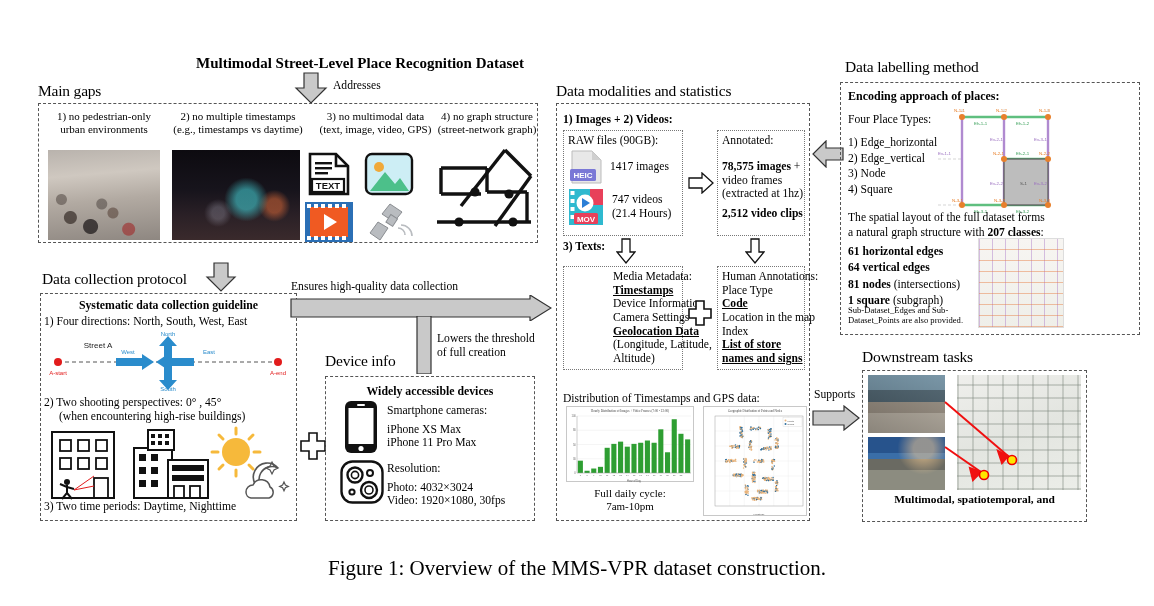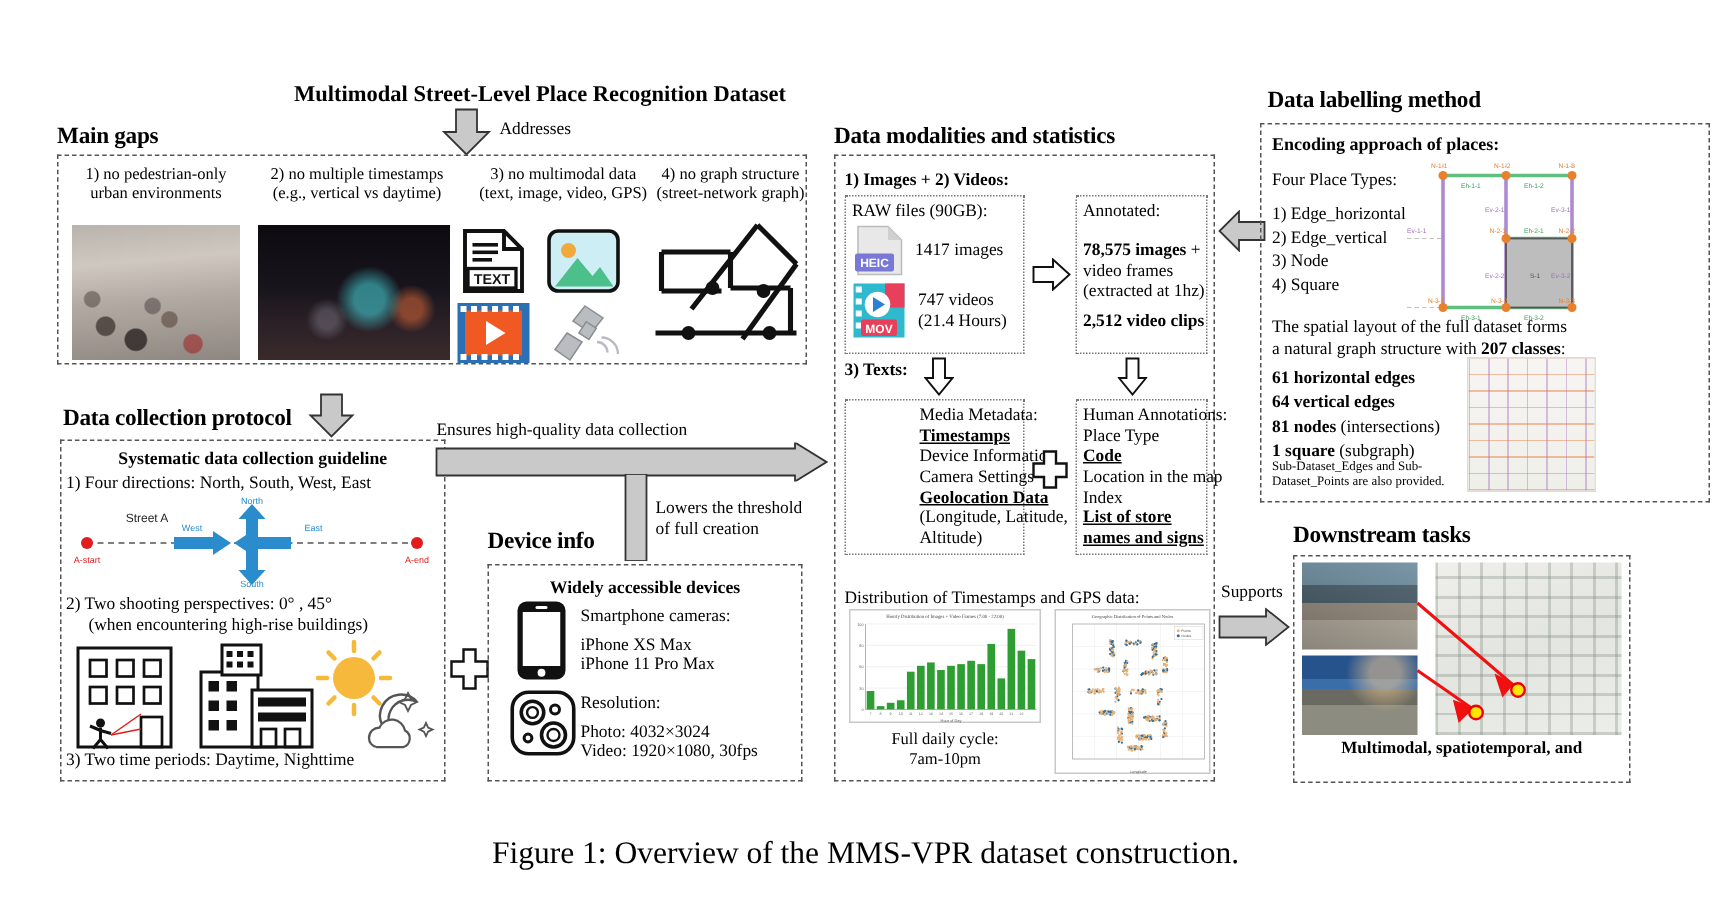--- a/index.html
+++ b/index.html
@@ -14,21 +14,21 @@
   .abs { position:absolute; }
   .dashbox {
     border:1.6px dashed #555;
     position:absolute;
   }
   .dotbox {
     border:1.5px dotted #777;
     position:absolute;
   }
   .hdr {
-    font-weight:bold;
+    font-weight:normal;
     font-size:15.5px;
     font-family:"Liberation Serif", serif;
     letter-spacing:-0.2px;
   }
   .ttl-main {
     font-weight:bold; font-size:15px; text-align:center; width:100%;
   }
   .t { font-size:11.6px; line-height:1.18; }
   .tc { font-size:11px; line-height:1.2; text-align:center; }
   .b { font-weight:bold; }
@@ -105,21 +105,21 @@
 <div class="dashbox" style="left:38px; top:103px; width:500px; height:140px;"></div>
 
 <div class="abs tc" style="left:44px; top:110px; width:120px;">
   <div>1) no pedestrian-only</div>
   <div>urban environments</div>
 </div>
 <div class="abs ph ph-crowd" style="left:48px; top:150px; width:112px; height:90px;"></div>
 
 <div class="abs tc" style="left:165px; top:110px; width:146px;">
   <div>2) no multiple timestamps</div>
-  <div>(e.g., vertical vs daytime)</div>
+  <div>(e.g., timestamps vs daytime)</div>
 </div>
 <div class="abs ph ph-night" style="left:172px; top:150px; width:128px; height:90px;"></div>
 
 <div class="abs tc" style="left:308px; top:110px; width:135px;">
   <div>3) no multimodal data</div>
   <div>(text, image, video, GPS)</div>
 </div>
 
 <svg class="abs" style="left:306px; top:152px;" width="46" height="44" viewBox="0 0 46 44">
   <path d="M4 2 h26 l12 12 v28 h-38 z" fill="#fff" stroke="#111" stroke-width="2.6"></path>

